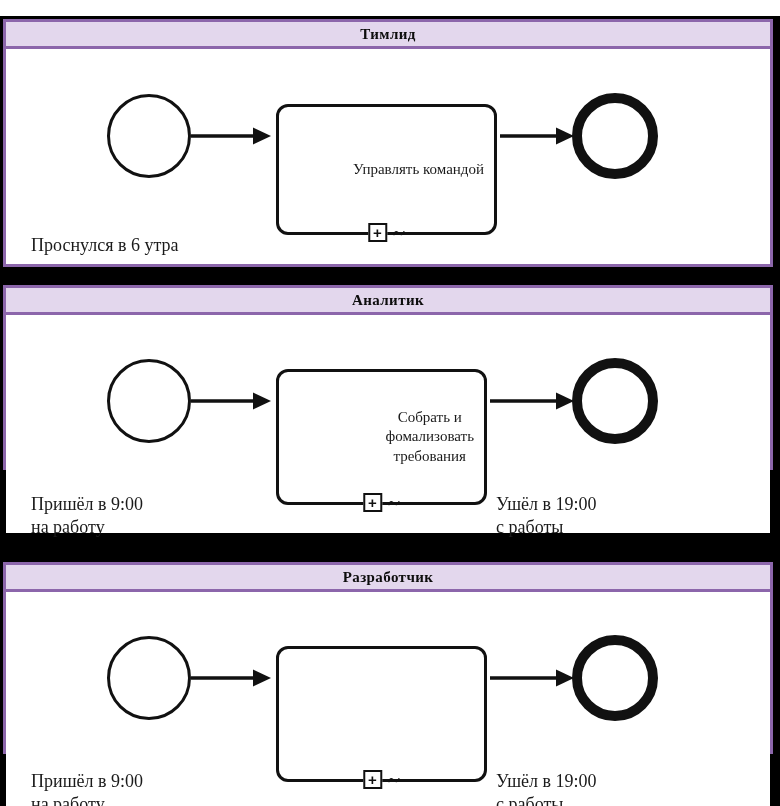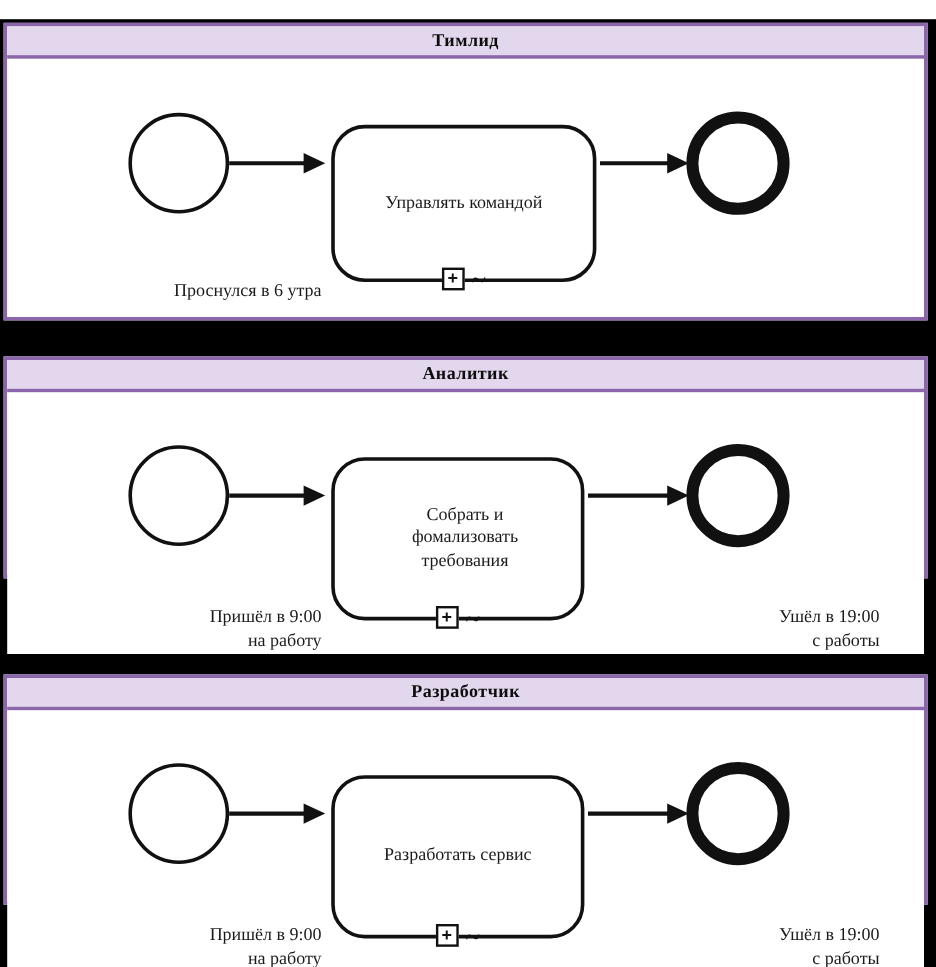--- a/index.html
+++ b/index.html
@@ -80,25 +80,25 @@
     width: 86px;
     height: 86px;
     border: 10px solid #111111;
   }
 
   
   .task {
     position: absolute;
     box-sizing: border-box;
     border: 3px solid #111111;
-    border-radius: 28px;
-    background: #ffffff;
-    display: flex;
-    align-items: center;
-    justify-content: center;
+    border-radius: 12px;
+    background: #ffffff;
+    display: flex;
+    align-items: center;
+    justify-content: flex-end;
   }
   .task-label {
     font-size: 15px;
     line-height: 1.28;
     text-align: center;
     color: #1a1a1a;
     padding: 0 10px;
     white-space: pre-line;
   }
 
@@ -140,22 +140,22 @@
   .arrow {
     position: absolute;
     height: 24px;
     display: block;
   }
   .arrow svg { display: block; overflow: visible; }
 
   
   .event-label {
     position: absolute;
-    text-align: right;
-    font-size: 15px;
+    text-align: left;
+    font-size: 18px;
     line-height: 1.3;
     color: #1a1a1a;
     white-space: pre-line;
   }
 </style>
 </head>
 <body>
 
 <div id="page" style="background: #000000; margin-top: 16px;">
 
@@ -190,21 +190,21 @@
             <polygon points="56,3.5 74,12 56,20.5" fill="#111111"></polygon>
           </svg>
         </div>
 
         <div class="event end" style="left:566px; top:44px;"></div>
 
       </div>
     </div>
   </section>
 
-  <section class="lane" style="top: 281px; height: 185px; --lane-border: #8c66ab; --lane-header-bg: #e3d7ed;">
+  <section class="lane" style="top: 269px; height: 185px; --lane-border: #8c66ab; --lane-header-bg: #e3d7ed;">
     <div class="lane-header">
       <span class="lane-title">Аналитик</span>
     </div>
     <div class="lane-body" style="height:218px;">
       <div class="flow">
 
         <div class="event start" style="left:101px; top:44px;"></div>
         <div class="event-label" style="left:25px; top:178px; width:237px;">Пришёл в 9:00
 на работу</div>
 
@@ -252,21 +252,20 @@
 на работу</div>
 
         <div class="arrow" style="left:185px; top:74px; width:80px;">
           <svg width="80" height="24" viewBox="0 0 80 24">
             <line x1="0" y1="12" x2="64" y2="12" stroke="#111111" stroke-width="3.4"></line>
             <polygon points="62,3.5 80,12 62,20.5" fill="#111111"></polygon>
           </svg>
         </div>
 
         <div class="task" style="left:270px; top:54px; width:211px; height:136px;">
-          <span class="task-label">Разработать сервис</span>
           <span class="task-markers">
             <span class="marker-plus">+</span>
             <span class="marker-tilde">~</span>
           </span>
         </div>
 
         <div class="arrow" style="left:484px; top:74px; width:84px;">
           <svg width="84" height="24" viewBox="0 0 84 24">
             <line x1="0" y1="12" x2="68" y2="12" stroke="#111111" stroke-width="3.4"></line>
             <polygon points="66,3.5 84,12 66,20.5" fill="#111111"></polygon>

